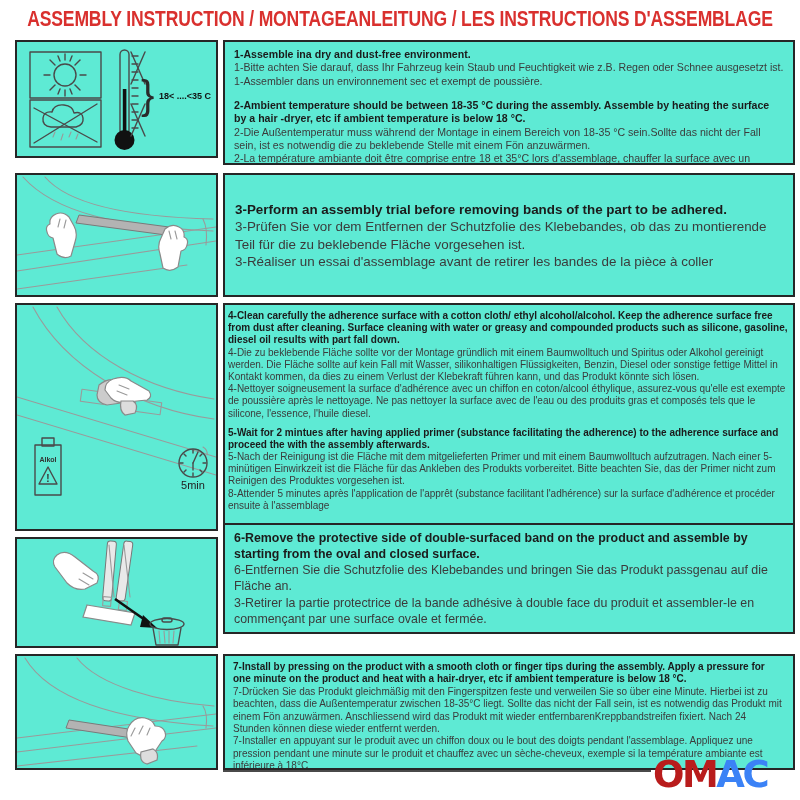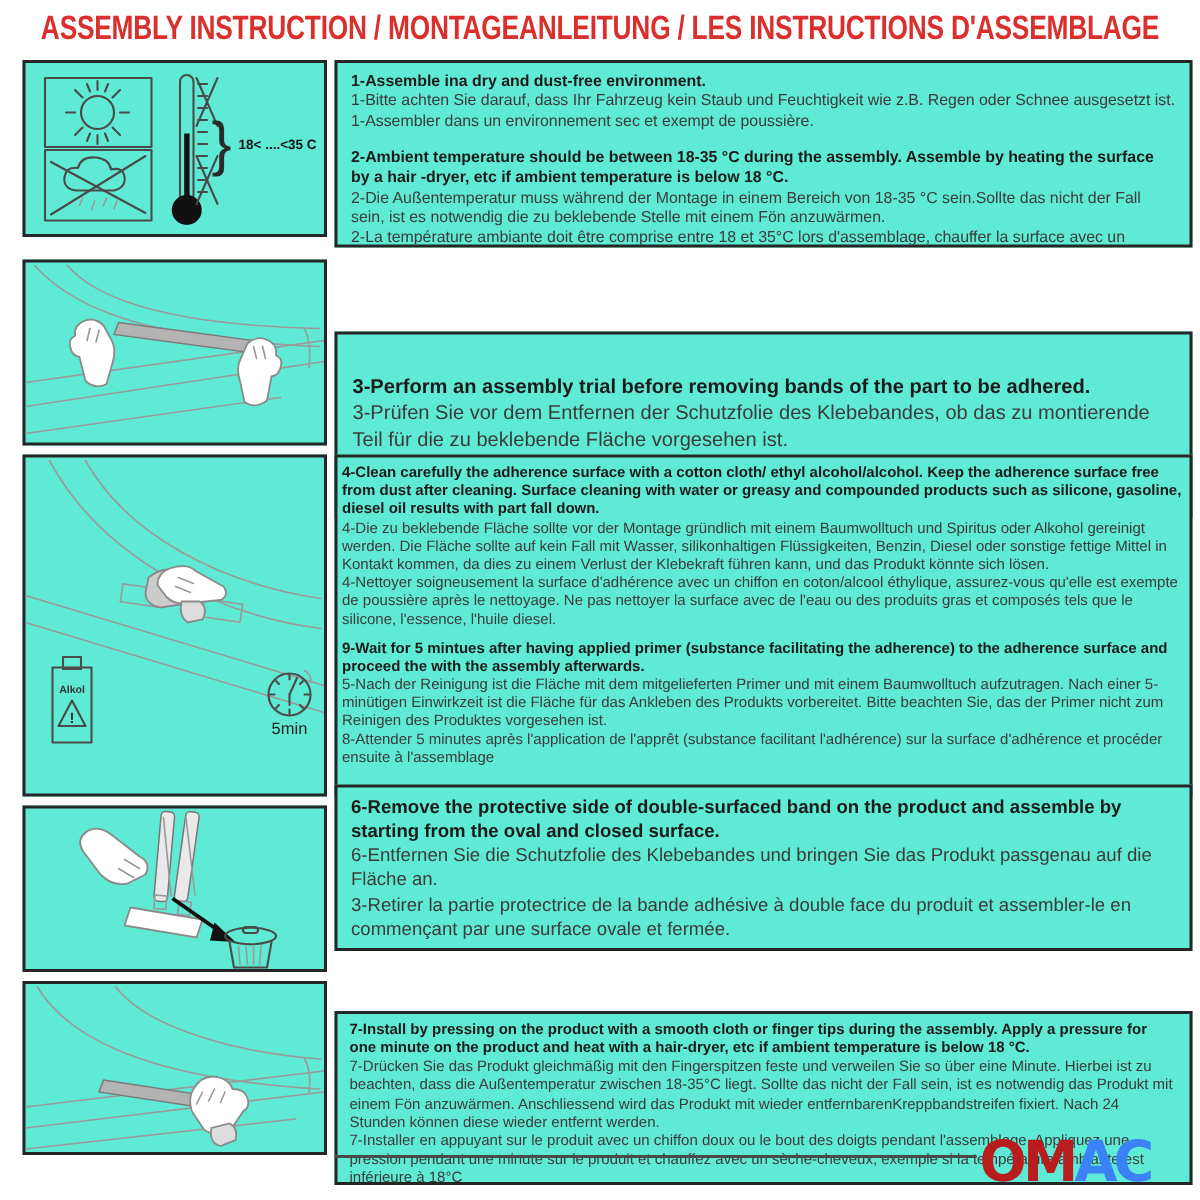--- a/index.html
+++ b/index.html
@@ -128,21 +128,21 @@
         <line x1="43" y1="44" x2="41" y2="52" class="ln2"></line>
         <line x1="49" y1="45" x2="47" y2="53" class="ln2"></line>
       </g>
       <g>
         <path class="hand" d="M 148,54 q 7,-6 14,-2 q 6,3 5,10 q 5,2 3,8 q -1,5 -6,6 l -3,16 q -8,6 -15,1 l -3,-14 q -3,-9 1,-16 z"></path>
         <line x1="158" y1="56" x2="160" y2="64" class="ln2"></line>
         <line x1="152" y1="56" x2="154" y2="64" class="ln2"></line>
       </g>
     </svg>
   </div>
-  <div class="tbox fs-b pad-b" style="top:173px;height:124px;margin-top:48px;">
+  <div class="tbox fs-b pad-b" style="top:173px;height:124px;">
     <p class="b">3-Perform an assembly trial before removing bands of the part to be adhered.</p>
     <p>3-Prüfen Sie vor dem Entfernen der Schutzfolie des Klebebandes, ob das zu montierende Teil für die zu beklebende Fläche vorgesehen ist.</p>
     <p>3-Réaliser un essai d'assemblage avant de retirer les bandes de la pièce à coller</p>
   </div>
 
   <div class="ibox" style="top:303px;height:228px;">
     <svg viewBox="0 0 199 224" width="199" height="224">
       <path class="ln2" d="M 40,2 C 68,52 130,84 197,94"></path>
       <path class="ln2" d="M 16,2 C 48,62 120,104 197,114"></path>
       <line x1="0" y1="92" x2="199" y2="152" class="ln2"></line>
@@ -180,21 +180,21 @@
         <path class="ln2" d="M 186,142 q 5,3 4,8"></path>
         <text x="176" y="184" font-size="11" fill="#222222" text-anchor="middle">5min</text>
       </g>
     </svg>
   </div>
   <div class="tbox fs-c pad-c" style="top:303px;height:228px;">
     <p class="b">4-Clean carefully the adherence surface with a cotton cloth/ ethyl alcohol/alcohol. Keep the adherence surface free from dust after cleaning. Surface cleaning with water or greasy and compounded products such as silicone, gasoline, diesel oil results with part fall down.</p>
     <p>4-Die zu beklebende Fläche sollte vor der Montage gründlich mit einem Baumwolltuch und Spiritus oder Alkohol gereinigt werden. Die Fläche sollte auf kein Fall mit Wasser, silikonhaltigen Flüssigkeiten, Benzin, Diesel oder sonstige fettige Mittel in Kontakt kommen, da dies zu einem Verlust der Klebekraft führen kann, und das Produkt könnte sich lösen.</p>
     <p>4-Nettoyer soigneusement la surface d'adhérence avec un chiffon en coton/alcool éthylique, assurez-vous qu'elle est exempte de poussière après le nettoyage. Ne pas nettoyer la surface avec de l'eau ou des produits gras et composés tels que le silicone, l'essence, l'huile diesel.</p>
     <div class="gap" style="height:7px;"></div>
-    <p class="b">9-Wait for 5 mintues after having applied primer (substance facilitating the adherence) to the adherence surface and proceed the with the assembly afterwards.</p>
+    <p class="b">5-Wait for 2 mintues after having applied primer (substance facilitating the adherence) to the adherence surface and proceed the with the assembly afterwards.</p>
     <p>5-Nach der Reinigung ist die Fläche mit dem mitgelieferten Primer und mit einem Baumwolltuch aufzutragen. Nach einer 5-minütigen Einwirkzeit ist die Fläche für das Ankleben des Produkts vorbereitet. Bitte beachten Sie, das der Primer nicht zum Reinigen des Produktes vorgesehen ist.</p>
     <p>8-Attender 5 minutes après l'application de l'apprêt (substance facilitant l'adhérence) sur la surface d'adhérence et procéder ensuite à l'assemblage</p>
   </div>
 
   <div class="ibox" style="top:537px;height:111px;">
     <svg viewBox="0 0 199 107" width="199" height="107">
       <g>
         <rect x="88" y="2" width="9" height="60" rx="3" fill="#e9e9e9" stroke="#777777" transform="rotate(5 92 32)"></rect>
         <rect x="103" y="2" width="9" height="60" rx="3" fill="#e9e9e9" stroke="#777777" transform="rotate(8 107 32)"></rect>
         <line x1="92" y1="6" x2="97" y2="58" class="ln2"></line>
@@ -240,21 +240,21 @@
       <polygon class="strip" points="52,64 118,74 115,82 49,72"></polygon>
       <g>
         <path class="hand" d="M 112,70 q 6,-10 16,-8 q 8,2 10,8 q 8,0 10,6 q 2,6 -3,9 l -8,12 q -10,6 -18,0 l -8,-12 q -3,-9 1,-15 z"></path>
         <line x1="118" y1="72" x2="114" y2="80" class="ln2"></line>
         <line x1="126" y1="70" x2="122" y2="78" class="ln2"></line>
         <line x1="133" y1="72" x2="130" y2="79" class="ln2"></line>
         <path d="M 124,96 q -2,10 6,12 l 10,-4 q 2,-8 -4,-11 z" fill="#dddddd" stroke="#8a8a8a" stroke-width="1.2"></path>
       </g>
     </svg>
   </div>
-  <div class="tbox fs-e pad-e" style="top:674px;height:116px;">
+  <div class="tbox fs-e pad-e" style="top:654px;height:116px;">
     <p class="b">7-Install by pressing on the product with a smooth cloth or finger tips during the assembly. Apply a pressure for one minute on the product and heat with a hair-dryer, etc if ambient temperature is below 18 °C.</p>
     <p>7-Drücken Sie das Produkt gleichmäßig mit den Fingerspitzen feste und verweilen Sie so über eine Minute. Hierbei ist zu beachten, dass die Außentemperatur zwischen 18-35°C liegt. Sollte das nicht der Fall sein, ist es notwendig das Produkt mit einem Fön anzuwärmen. Anschliessend wird das Produkt mit wieder entfernbarenKreppbandstreifen fixiert. Nach 24 Stunden können diese wieder entfernt werden.</p>
     <p>7-Installer en appuyant sur le produit avec un chiffon doux ou le bout des doigts pendant l'assemblage. Appliquez une pression pendant une minute sur le produit et chauffez avec un sèche-cheveux, exemple si la température ambiante est inférieure à 18°C</p>
   </div>
 
   <div class="footer-line"></div>
   <div class="logo">
     <span class="lb">OM</span><span class="lr">AC</span>
   </div>
 

